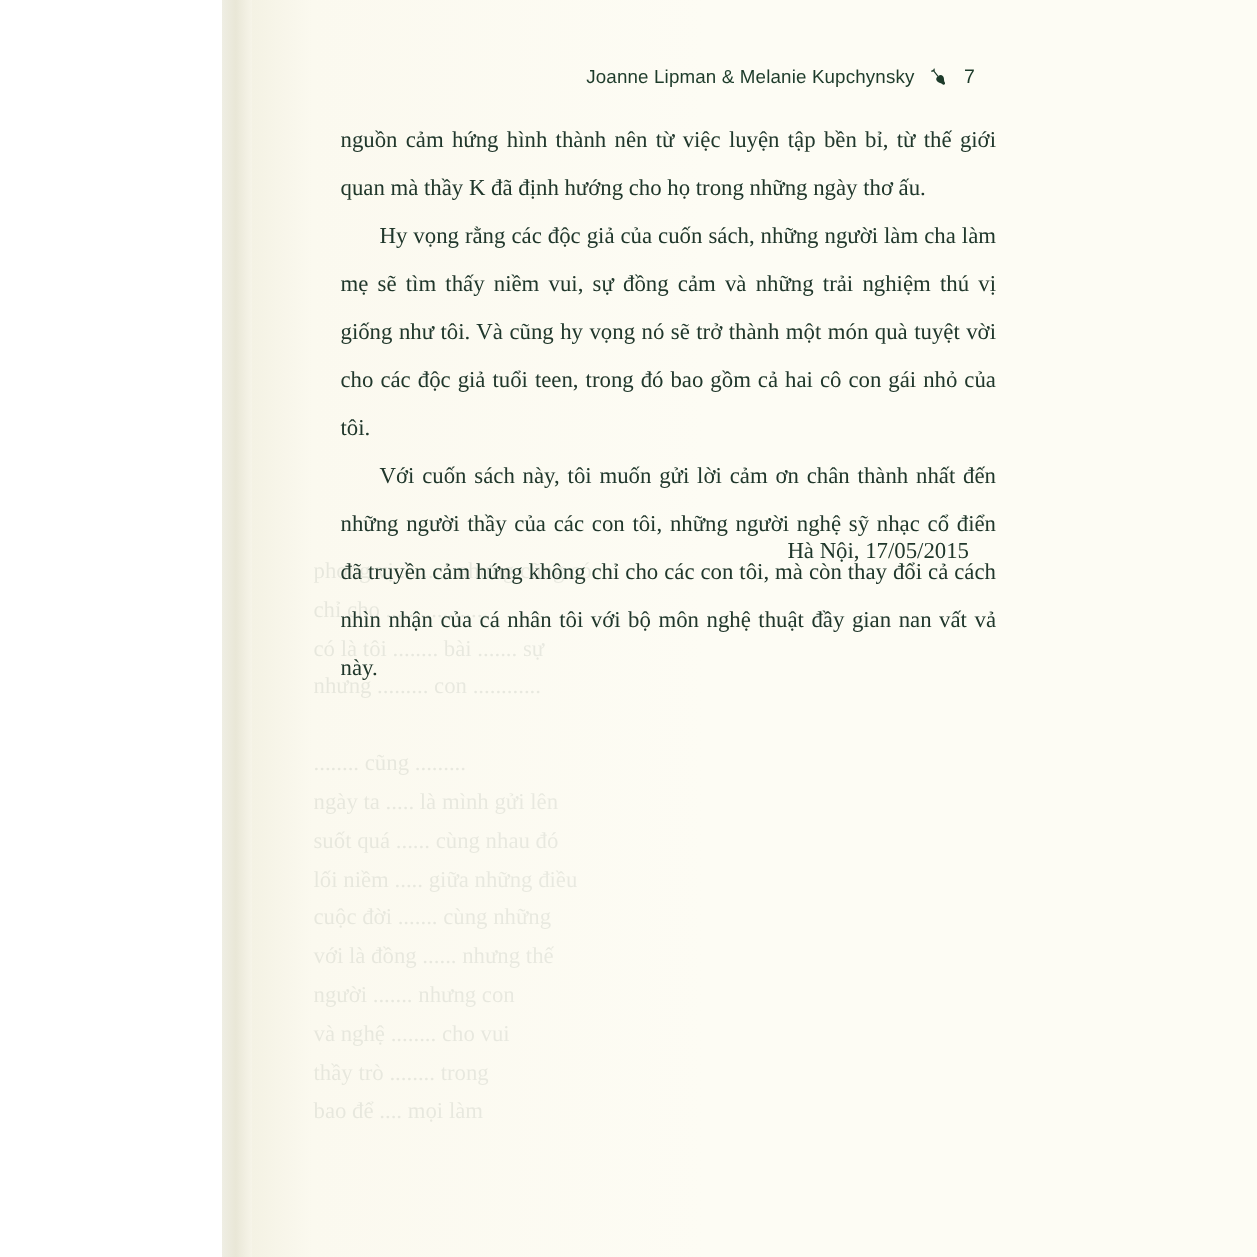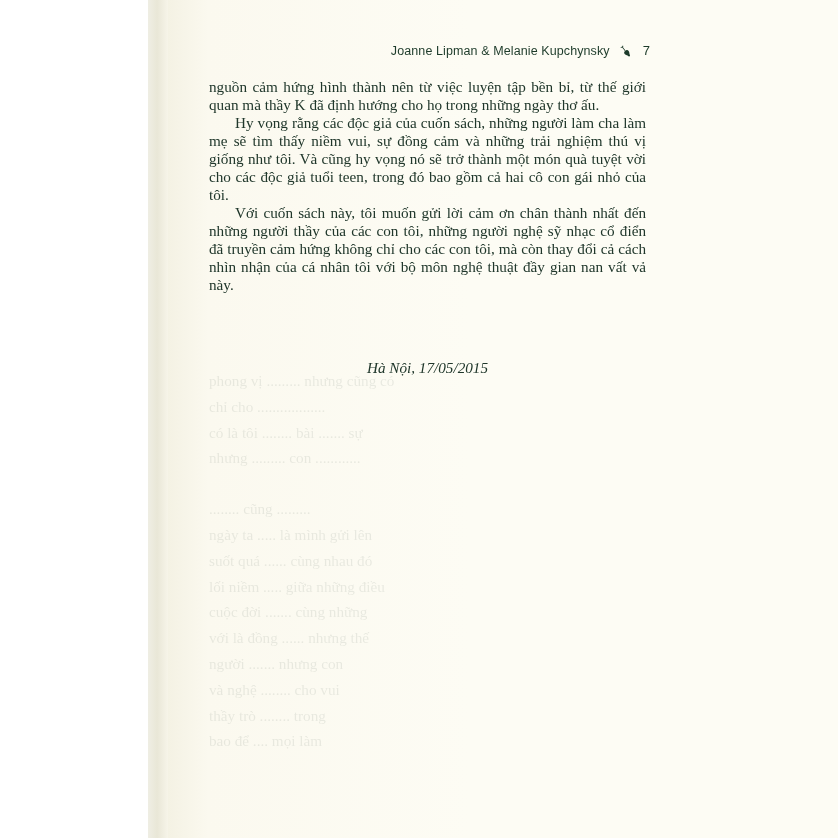--- a/index.html
+++ b/index.html
@@ -75,48 +75,46 @@
     top: 2px;
   }
   .page-number {
     font-family: "Liberation Sans", sans-serif;
     font-size: 13px;
     color: #1d3b2a;
   }
   
   .body-block {
     position: absolute;
-    left: 21px;
+    left: 39px;
     top: 78px;
     width: 437px;
     color: #20372b;
     font-size: 15.2px;
-    line-height: 18px;
+    line-height: 32px;
     text-align: justify;
     text-justify: inter-word;
   }
   .body-block p {
     margin: 0 0 0 0;
   }
   .body-block p.indent {
     text-indent: 26px;
   }
   .signature {
     position: absolute;
     left: 21px;
     top: 355px;
     width: 437px;
     color: #20372b;
     font-size: 15.2px;
     line-height: 25.8px;
     text-align: right;
   }
   .signature .place {
-    font-style: italic;
-    text-align: center;
   }
   
   .bleed {
     position: absolute;
     left: 21px;
     top: 368px;
     width: 300px;
     color: #20372b;
     opacity: 0.085;
     font-size: 15.2px;

